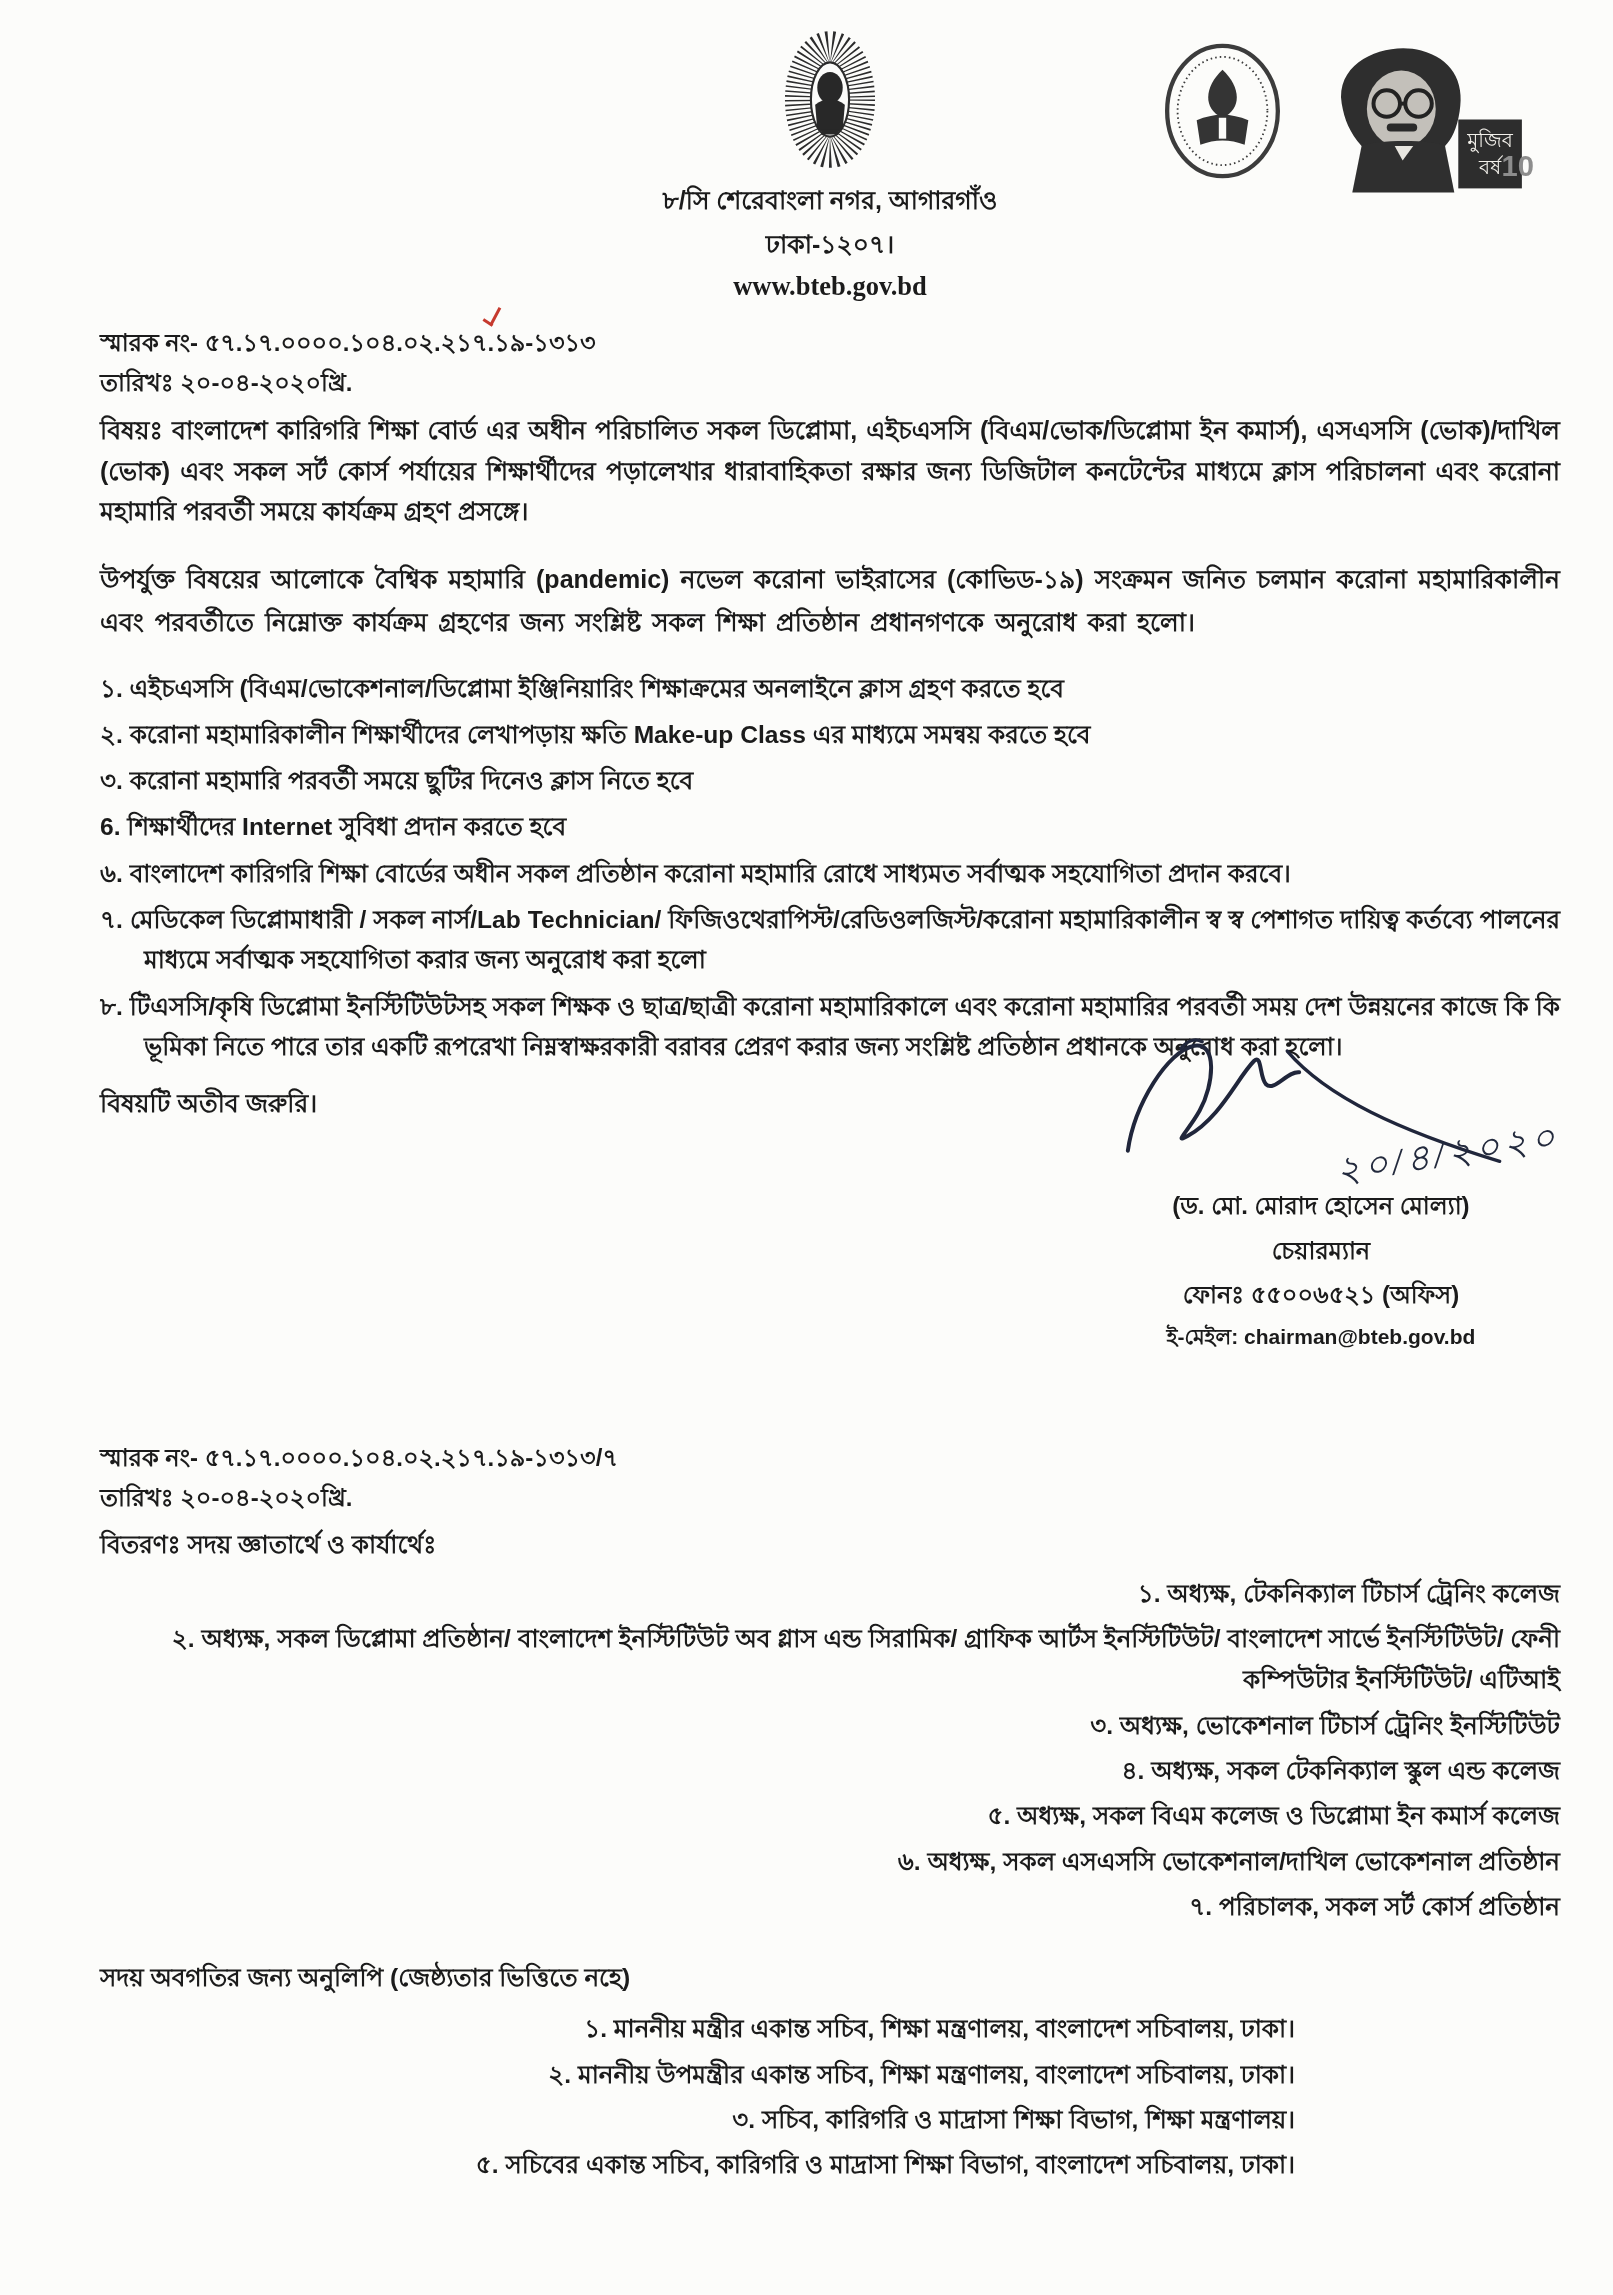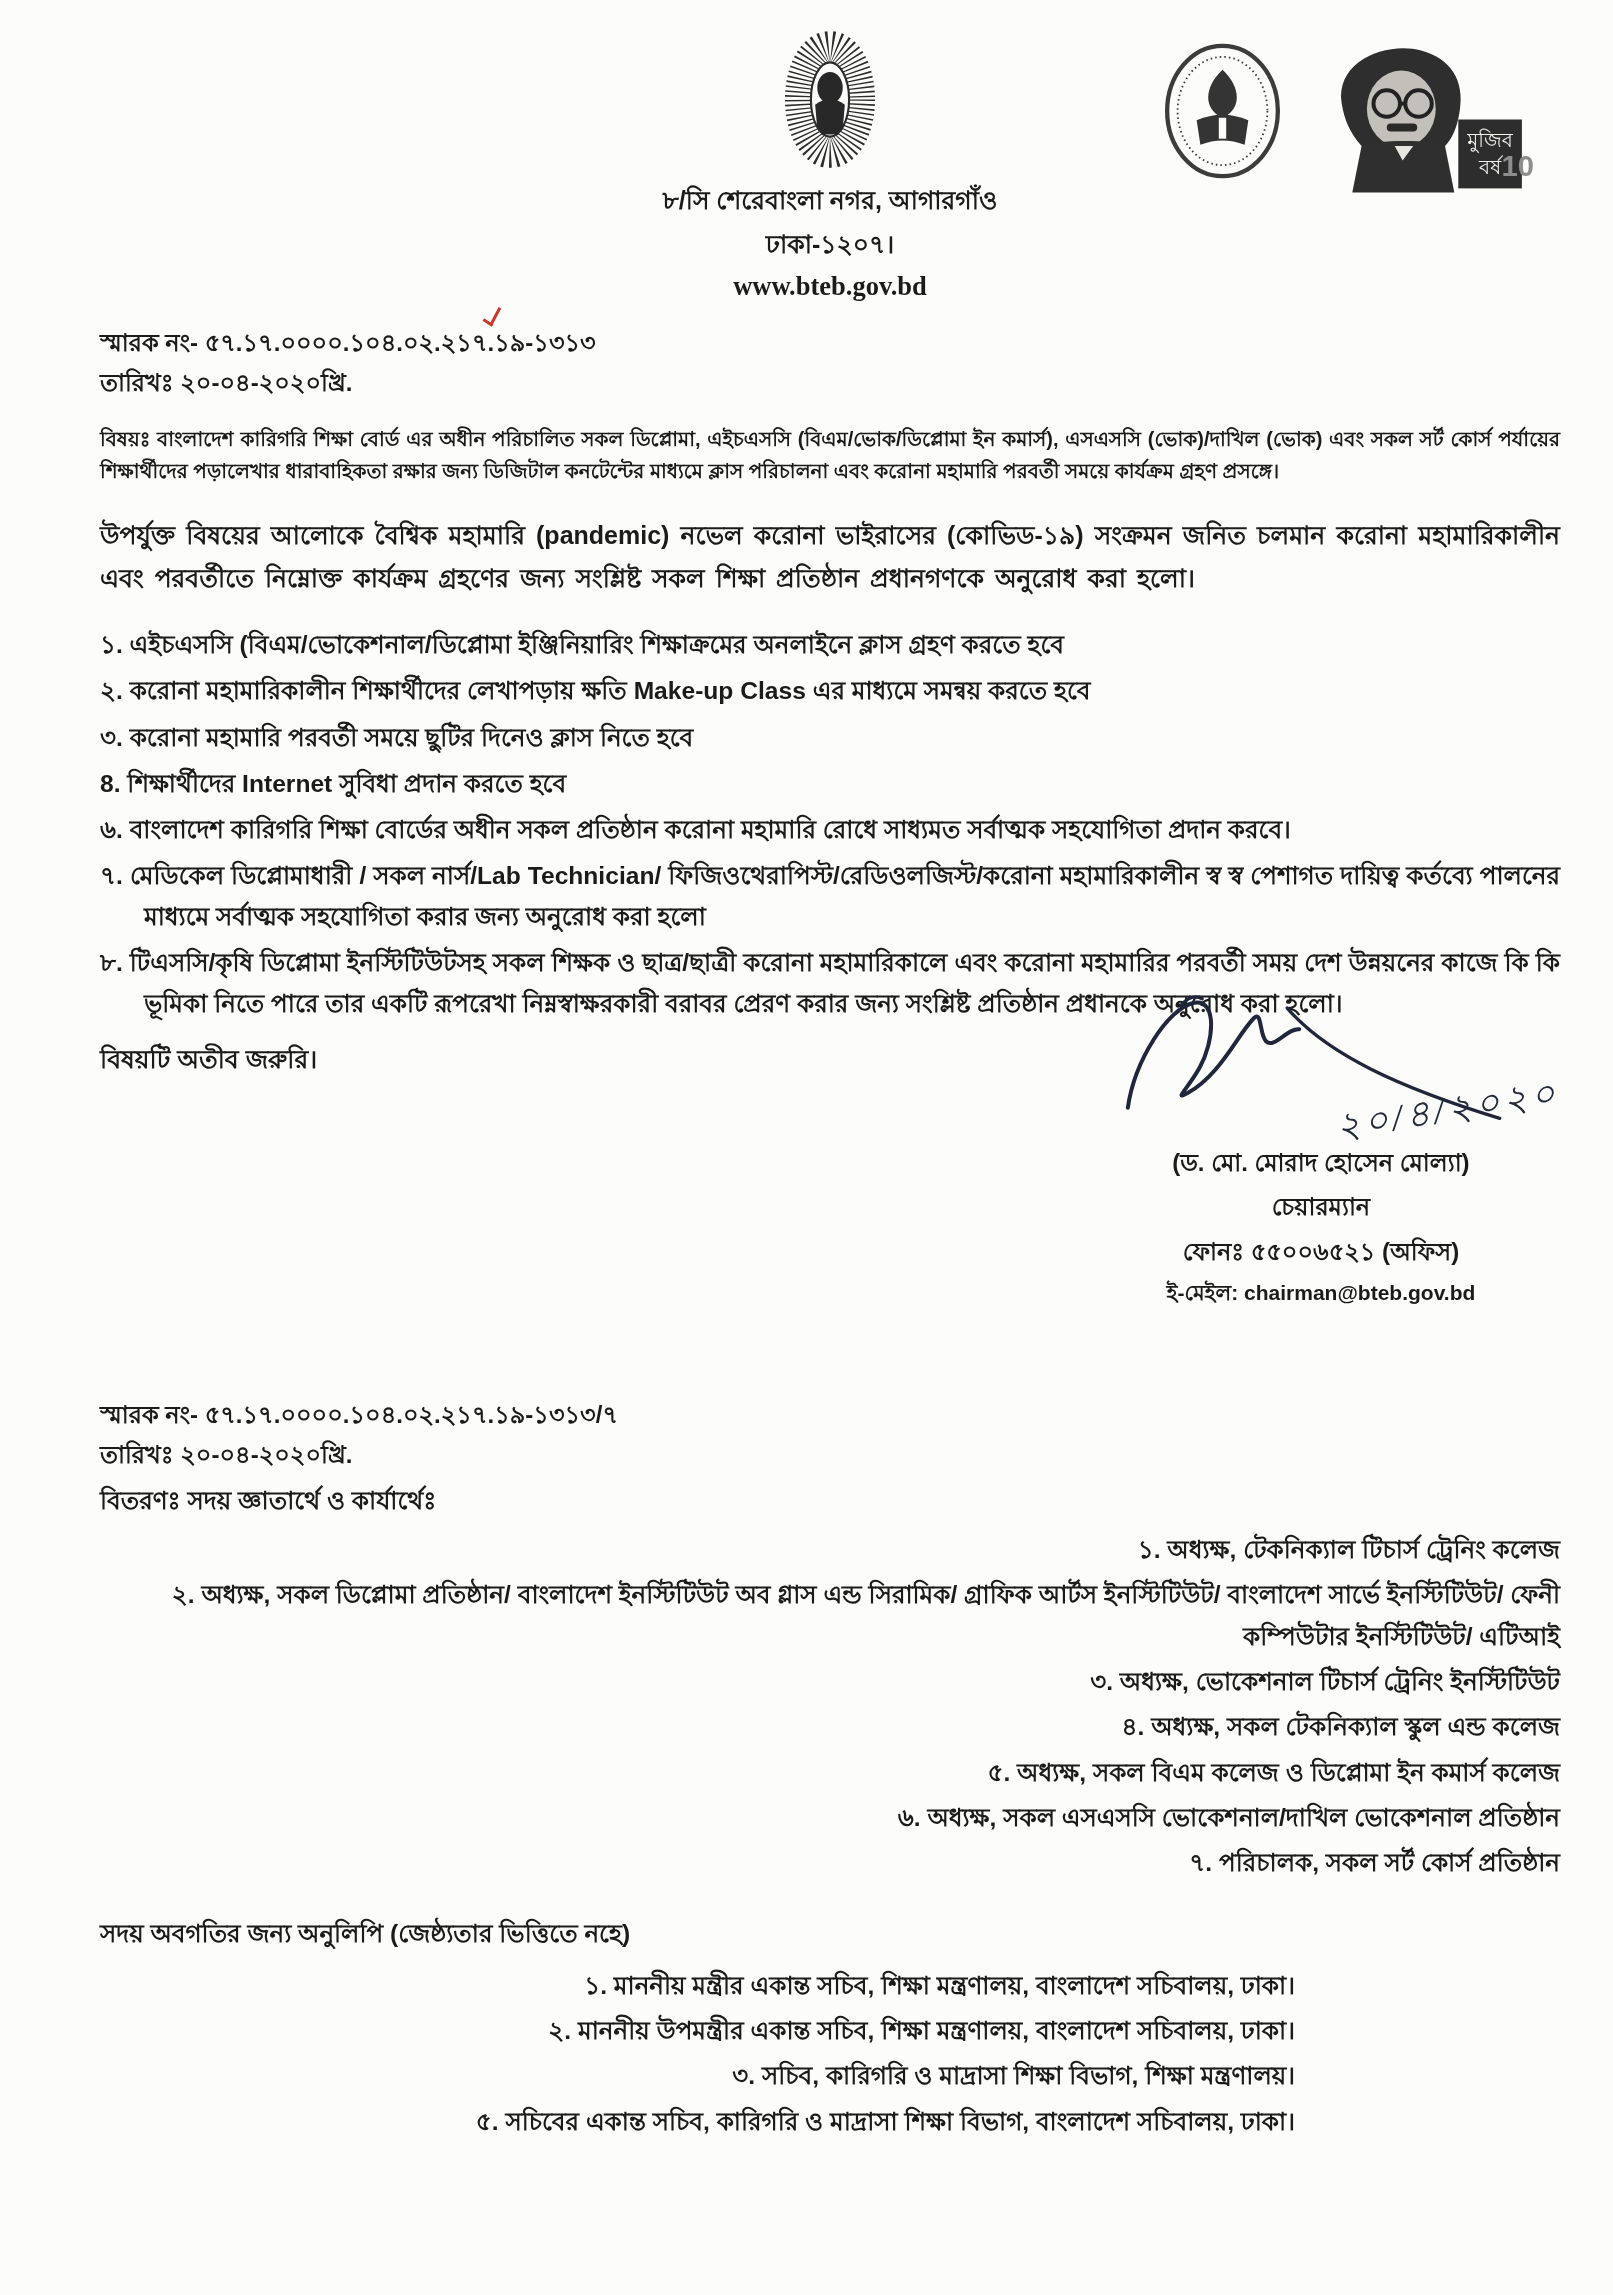--- a/index.html
+++ b/index.html
@@ -23,21 +23,21 @@
   .org-name{font-size:36px;font-weight:700;margin:9.3px 0 4px;letter-spacing:0.7px;}
   .addr{font-size:25px;font-weight:700;line-height:1.75;}
   .site{font-size:26.5px;font-weight:700;margin-top:4px;font-family:"Liberation Serif","DejaVu Serif",serif;}
   
   .memo-row{display:flex;justify-content:space-between;align-items:baseline;font-size:24px;margin-top:22.6px;flex-direction:column;}
   .memo-row .m-label{position:relative;}
   .red-check{position:absolute;left:378px;top:-17px;width:26.5px;height:26.5px;transform:rotate(-12deg);}
   .red-check::before{content:"";position:absolute;left:4px;top:13.3px;width:10.6px;height:3.3px;background:#c63a2e;transform:rotate(45deg);}
   .red-check::after{content:"";position:absolute;left:8px;top:9.3px;width:20px;height:3.3px;background:#c63a2e;transform:rotate(-50deg);}
   
-  .subject{font-size:20px;line-height:1.62;text-align:justify;margin-top:19px;}
+  .subject{font-size:25px;line-height:1.62;text-align:justify;margin-top:6px;}
   .intro{font-size:25px;line-height:1.72;text-align:justify;margin-top:26.5px;word-spacing:4px;}
   .dir-list{margin:22.6px 0 0;padding:0;list-style:none;font-size:24.6px;line-height:1.66;}
   .dir-list li{padding-left:44px;text-indent:-44px;margin-bottom:5.3px;text-align:justify;}
   
   .sig-zone{position:relative;height:358px;margin-top:9.3px;}
   .urgent{position:absolute;left:0;top:6.6px;font-size:25px;margin:0;}
   .chairman-block{position:absolute;right:6.6px;top:-46px;width:465px;text-align:center;font-size:24px;line-height:1.85;}
   .chairman-block .sig-wrap{position:relative;height:153px;}
   .hand-date{position:absolute;font-family:"Liberation Serif","DejaVu Serif",serif;font-style:italic;font-weight:400;color:#232a3d;}
   .chair-date{right:-6.6px;bottom:-4px;font-size:37px;transform:rotate(-9deg);letter-spacing:4px;}
@@ -104,21 +104,21 @@
   </div>
 
   <p class="subject scan">বিষয়ঃ বাংলাদেশ কারিগরি শিক্ষা বোর্ড এর অধীন পরিচালিত সকল ডিপ্লোমা, এইচএসসি (বিএম/ভোক/ডিপ্লোমা ইন কমার্স), এসএসসি (ভোক)/দাখিল (ভোক) এবং সকল সর্ট কোর্স পর্যায়ের শিক্ষার্থীদের পড়ালেখার ধারাবাহিকতা রক্ষার জন্য ডিজিটাল কনটেন্টের মাধ্যমে ক্লাস পরিচালনা এবং করোনা মহামারি পরবর্তী সময়ে কার্যক্রম গ্রহণ প্রসঙ্গে।</p>
 
   <p class="intro scan">উপর্যুক্ত বিষয়ের আলোকে বৈশ্বিক মহামারি (pandemic) নভেল করোনা ভাইরাসের (কোভিড-১৯) সংক্রমন জনিত চলমান করোনা মহামারিকালীন এবং পরবর্তীতে নিম্নোক্ত কার্যক্রম গ্রহণের জন্য সংশ্লিষ্ট সকল শিক্ষা প্রতিষ্ঠান প্রধানগণকে অনুরোধ করা হলো।</p>
 
   <ul class="dir-list scan">
     <li>১. এইচএসসি (বিএম/ভোকেশনাল/ডিপ্লোমা ইঞ্জিনিয়ারিং শিক্ষাক্রমের অনলাইনে ক্লাস গ্রহণ করতে হবে</li>
     <li>২. করোনা মহামারিকালীন শিক্ষার্থীদের লেখাপড়ায় ক্ষতি Make-up Class এর মাধ্যমে সমন্বয় করতে হবে</li>
     <li>৩. করোনা মহামারি পরবর্তী সময়ে ছুটির দিনেও ক্লাস নিতে হবে</li>
-    <li>8. শিক্ষার্থীদের Internet সুবিধা প্রদান করতে হবে</li>
+    <li>6. শিক্ষার্থীদের Internet সুবিধা প্রদান করতে হবে</li>
     <li>৬. বাংলাদেশ কারিগরি শিক্ষা বোর্ডের অধীন সকল প্রতিষ্ঠান করোনা মহামারি রোধে সাধ্যমত সর্বাত্মক সহযোগিতা প্রদান করবে।</li>
     <li>৭. মেডিকেল ডিপ্লোমাধারী / সকল নার্স/Lab Technician/ ফিজিওথেরাপিস্ট/রেডিওলজিস্ট/করোনা মহামারিকালীন স্ব স্ব পেশাগত দায়িত্ব কর্তব্যে পালনের মাধ্যমে সর্বাত্মক সহযোগিতা করার জন্য অনুরোধ করা হলো</li>
     <li>৮. টিএসসি/কৃষি ডিপ্লোমা ইনস্টিটিউটসহ সকল শিক্ষক ও ছাত্র/ছাত্রী করোনা মহামারিকালে এবং করোনা মহামারির পরবর্তী সময় দেশ উন্নয়নের কাজে কি কি ভূমিকা নিতে পারে তার একটি রূপরেখা নিম্নস্বাক্ষরকারী বরাবর প্রেরণ করার জন্য সংশ্লিষ্ট প্রতিষ্ঠান প্রধানকে অনুরোধ করা হলো।</li>
   </ul>
 
   <div class="sig-zone">
     <p class="urgent scan">বিষয়টি অতীব জরুরি।</p>
 
     <div class="chairman-block scan">
       <div class="sig-wrap">

